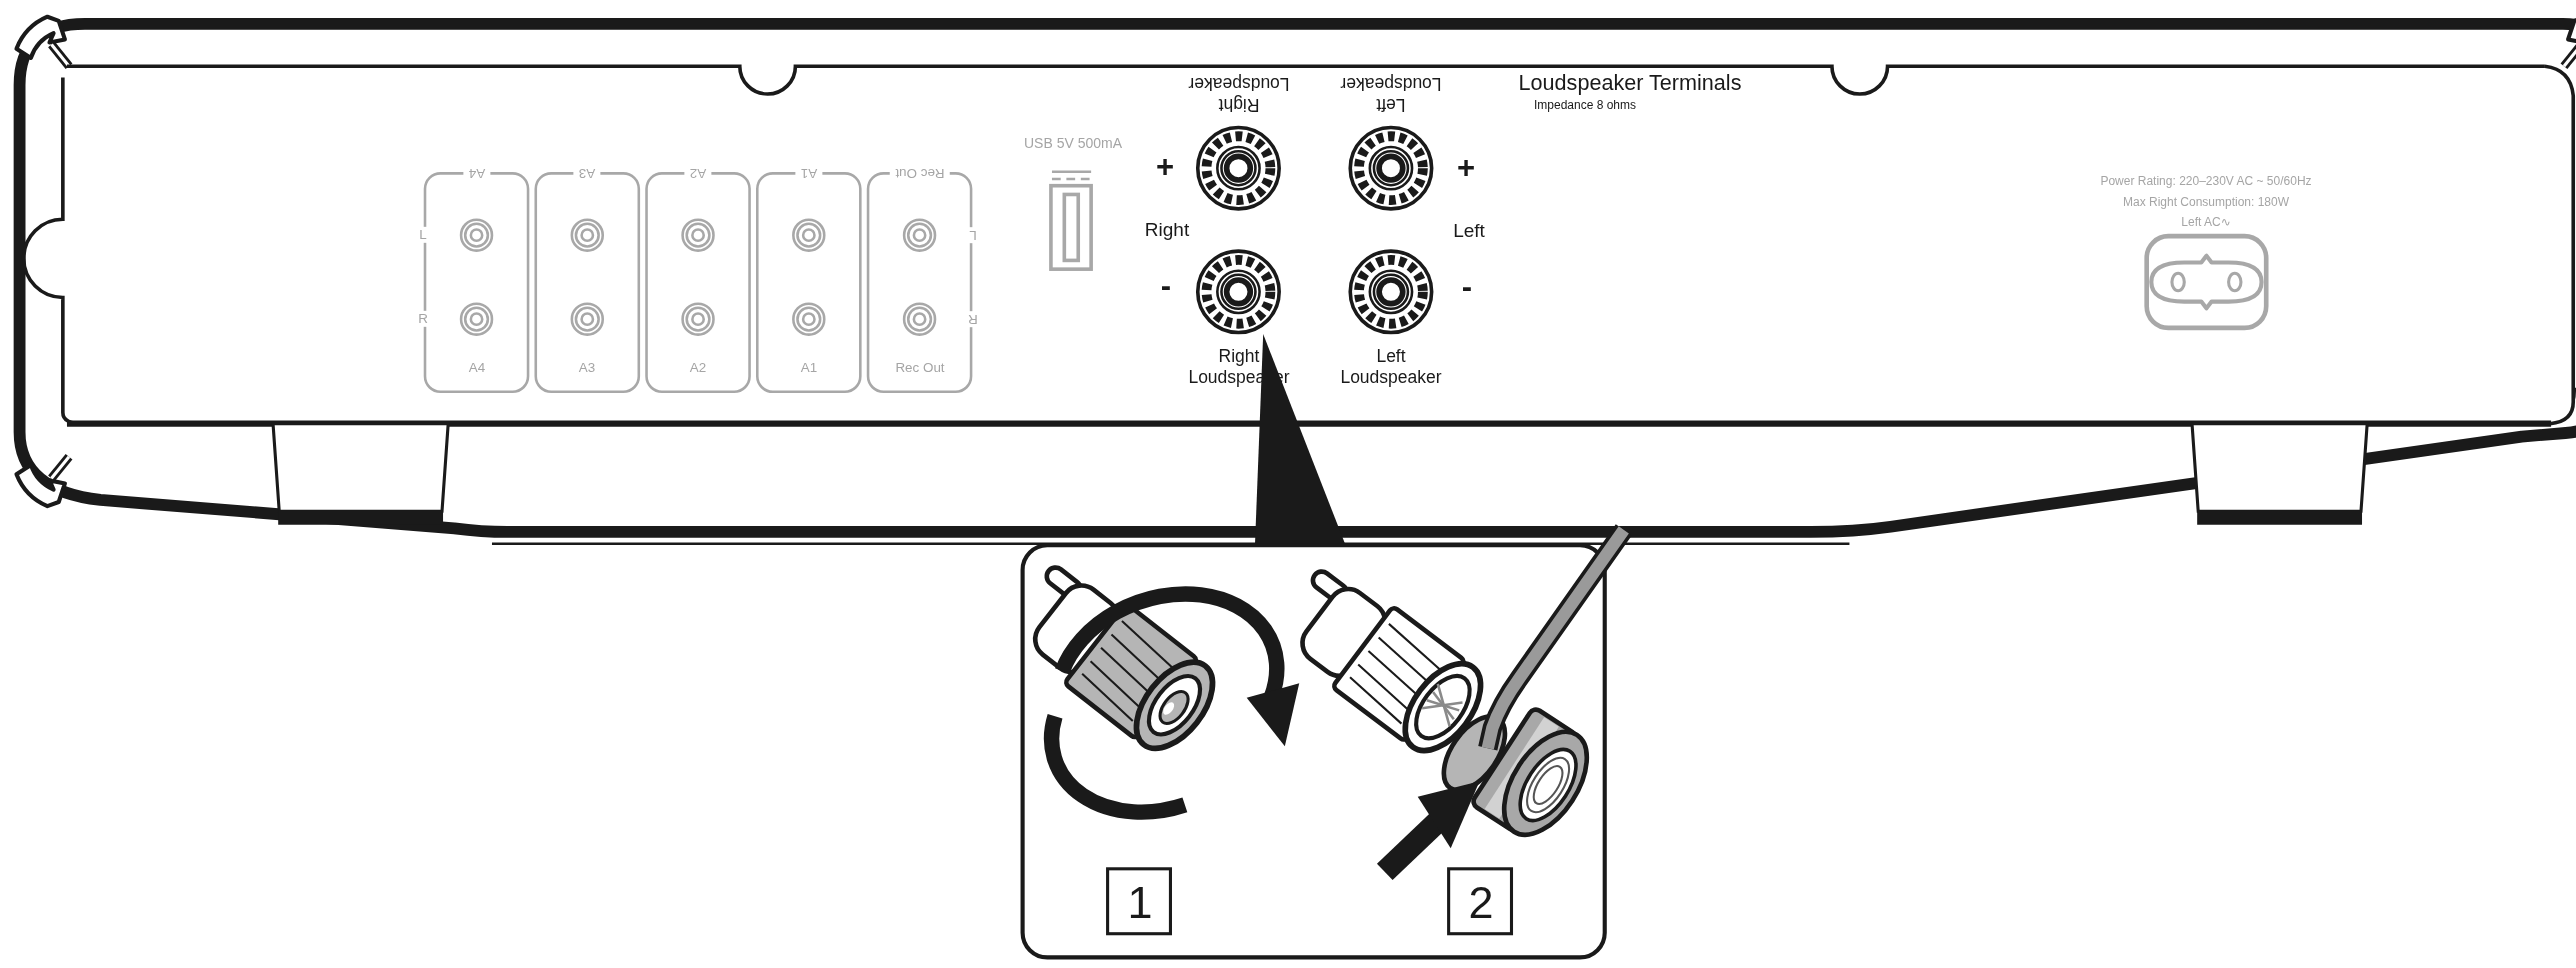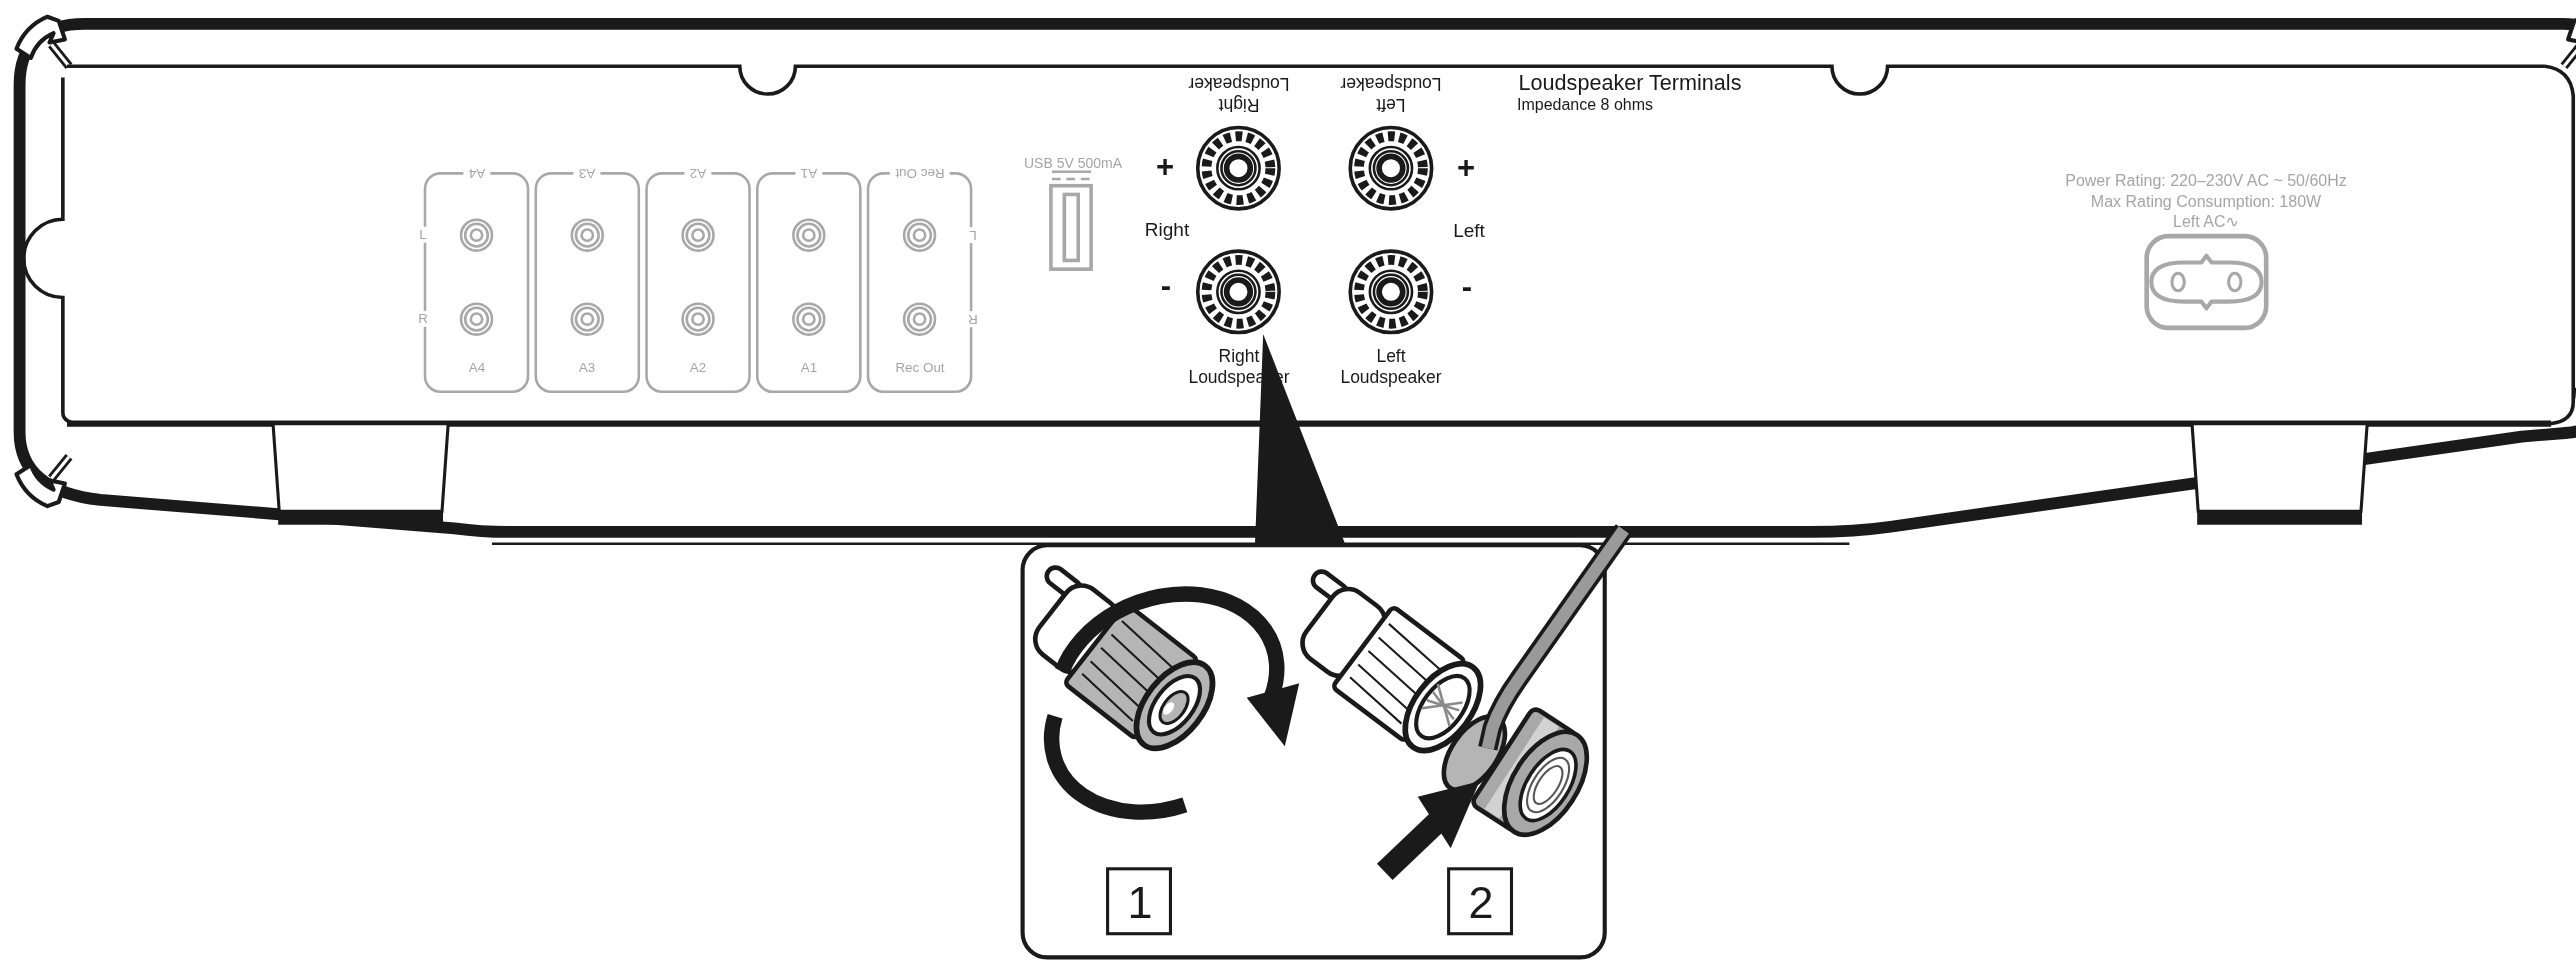--- a/index.html
+++ b/index.html
@@ -7,21 +7,21 @@
        font-family:"Liberation Sans", sans-serif;color:#1a1a1a;}
   svg{position:absolute;left:0;top:0;}
   .lbl{position:absolute;transform:translate(-50%,-50%);white-space:nowrap;
        text-align:center;line-height:1.22;}
   .flip{transform:translate(-50%,-50%) rotate(180deg);}
   .g{color:#a5a5a5;}
   .k{color:#1a1a1a;}
   .bgw{background:#ffffff;padding:0 5.2px;}
   .f25{font-size:13.4px;}
   .f27{font-size:14px;}
-  .f31{font-size:16px;}
+  .f31{font-size:12px;}
   .f33{font-size:17.5px;}
   .f36{font-size:19px;}
   .f40{font-size:21.6px;font-weight:400;}
   .sign{font-size:31px;font-weight:700;}
   .num{font-size:45px;font-weight:400;}
   .z2{z-index:2;}
   .z4{z-index:4;}
 </style>
 </head>
 <body>
@@ -135,21 +135,21 @@
 <div class="lbl g f25 z2" style="left:587px;top:368px">A3</div>
 <div class="lbl g f25 z2" style="left:698px;top:368px">A2</div>
 <div class="lbl g f25 z2" style="left:809px;top:368px">A1</div>
 <div class="lbl g f25 z2" style="left:920px;top:368px">Rec Out</div>
 
 <div class="lbl g f25 bgw z2" style="left:423px;top:235px">L</div>
 <div class="lbl g f25 bgw z2" style="left:423px;top:319px">R</div>
 <div class="lbl flip g f25 bgw z2" style="left:973px;top:235px">L</div>
 <div class="lbl flip g f25 bgw z2" style="left:973px;top:319px">R</div>
 
-<div class="lbl g f27" style="left:1073px;top:164px">USB 5V 500mA</div>
+<div class="lbl g f27" style="left:1073px;top:144px">USB 5V 500mA</div>
 
 <div class="lbl flip k f33" style="left:1239px;top:94px">
   <span>Right</span><br>
   <span>Loudspeaker</span>
 </div>
 <div class="lbl flip k f33" style="left:1391px;top:94px">
   <span>Left</span><br>
   <span>Loudspeaker</span>
 </div>
 <div class="lbl k f40" style="left:1630px;top:83px">Loudspeaker Terminals</div>
@@ -166,21 +166,21 @@
 <div class="lbl k f33" style="left:1239px;top:367px">
   <span>Right</span><br>
   <span>Loudspeaker</span>
 </div>
 <div class="lbl k f33" style="left:1391px;top:367px">
   <span>Left</span><br>
   <span>Loudspeaker</span>
 </div>
 
 <div class="lbl g f31" style="left:2206px;top:181px">Power Rating:  220–230V AC ~ 50/60Hz</div>
-<div class="lbl g f31" style="left:2206px;top:202px">Max Rating Consumption: 180W</div>
+<div class="lbl g f31" style="left:2206px;top:202px">Max Right Consumption: 180W</div>
 <div class="lbl g f31" style="left:2206px;top:222px">Left AC∿</div>
 
 <svg class="z4" width="2633" height="969" viewBox="0 0 5111 1880">
 
   <polygon points="2452,648 2612,1058 2436,1058" fill="#1a1a1a"></polygon>
 
   <rect x="1985" y="1058" width="1130" height="800" rx="48" fill="#ffffff" stroke="#1a1a1a" stroke-width="8"></rect>
 
   <g transform="translate(2205,1310) rotate(38)">
     <rect x="-258" y="-72" width="74" height="34" rx="17" fill="#fff" stroke="#1a1a1a" stroke-width="9"></rect>

